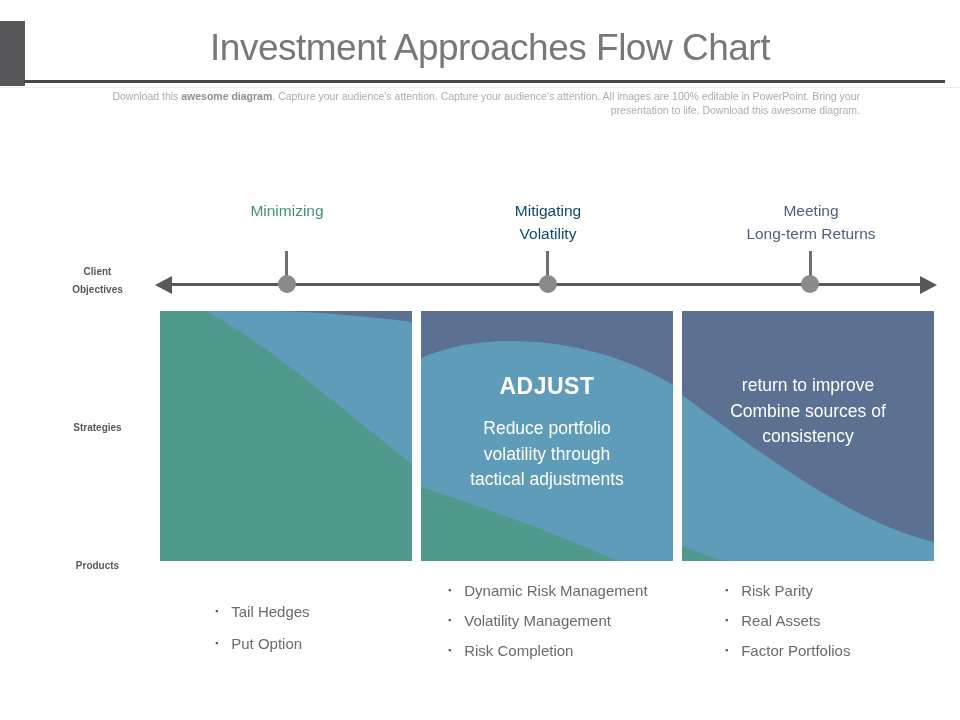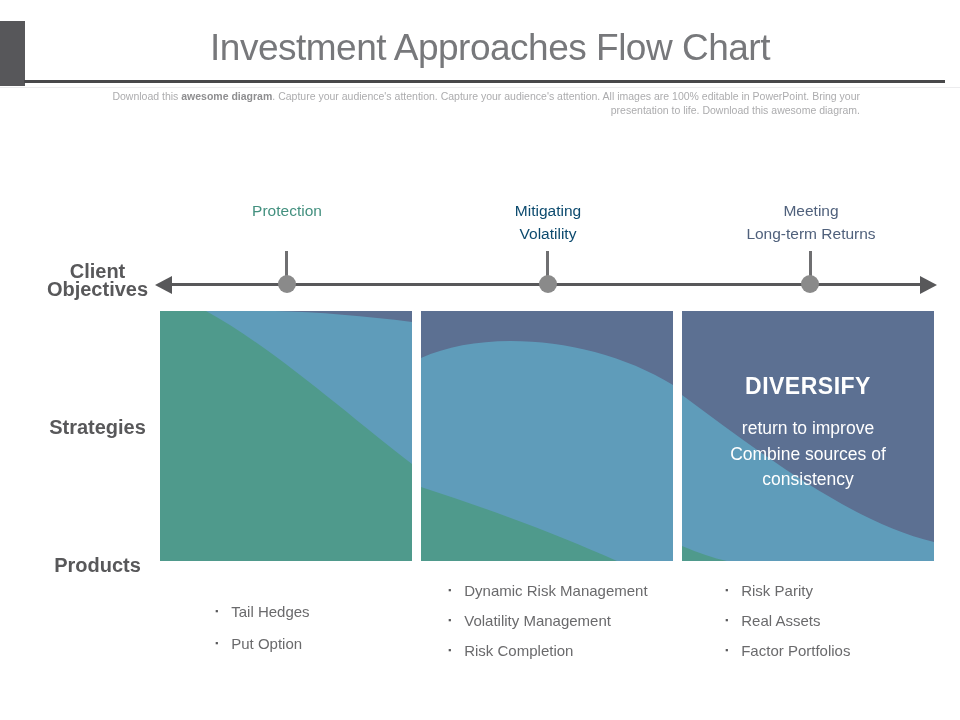--- a/index.html
+++ b/index.html
@@ -34,21 +34,21 @@
   .arrow-left{position:absolute;top:255px;left:155px;width:0;height:0;
     border-top:9px solid transparent;border-bottom:9px solid transparent;border-right:17px solid #58585A;}
   .arrow-right{position:absolute;top:255px;left:920px;width:0;height:0;
     border-top:9px solid transparent;border-bottom:9px solid transparent;border-left:17px solid #58585A;}
   .dot{position:absolute;top:254px;width:18px;height:18px;border-radius:50%;background:#8A8A8A;}
   .dot.pos-1{left:278px;}
   .dot.pos-2{left:539px;}
   .dot.pos-3{left:801px;}
   
   .row-label{position:absolute;left:45px;width:105px;text-align:center;
-    font-size:20px;line-height:17.5px;font-weight:bold;color:#58585A;}
+    font-size:10px;line-height:17.5px;font-weight:bold;color:#58585A;}
   .row-label.objectives{top:242px;}
   .row-label.strategies{top:398px;}
   .row-label.products{top:536px;}
   
   .card{position:absolute;top:290px;width:252px;height:250px;overflow:hidden;}
   .card.c1{left:160px;background:#4F9A8C;}
   .card.c2{left:421px;background:#5F9CBA;}
   .card.c3{left:682px;background:#5C7092;}
   .card svg{position:absolute;left:0;top:0;width:100%;height:100%;}
   .card-content{position:relative;z-index:2;padding-top:62px;text-align:center;color:#ffffff;}
@@ -68,21 +68,21 @@
 
 <div id="slide">
 
   <div class="corner-rect"></div>
   <div class="title">Investment Approaches Flow Chart</div>
   <div class="title-underline"></div>
   <div class="thin-line"></div>
   <div class="subtitle"><span>Download this </span><b>awesome diagram</b><span>. Capture your audience's attention. Capture your audience's attention. All images are 100% editable in PowerPoint. Bring your presentation to life. Download this awesome diagram.</span></div>
 
   <div class="obj-label pos-1">
-    <div>Protection</div>
+    <div>Minimizing</div>
   </div>
   <div class="obj-label pos-2">
     <div>Mitigating</div>
     <div>Volatility</div>
   </div>
   <div class="obj-label pos-3">
     <div>Meeting</div>
     <div>Long-term Returns</div>
   </div>
 
@@ -108,29 +108,36 @@
       <path d="M46,0 L252,0 L252,153 C193,108 114,37 46,0 Z" fill="#5F9CBA"></path>
       <path d="M115,0 L252,0 L252,11 C206,5 158,1 115,0 Z" fill="#5C7092"></path>
     </svg>
   </div>
 
   <div class="card c2">
     <svg viewBox="0 0 252 250" preserveAspectRatio="none">
       <path d="M0,0 L252,0 L252,74 C176,27 66,17 0,47 Z" fill="#5C7092"></path>
       <path d="M0,176 C68,198 136,223 196,250 L0,250 Z" fill="#4F9A8C"></path>
     </svg>
+    <div class="card-content">
+      <div class="card-title">ADJUST</div>
+      <div class="card-desc">
+        <div>Reduce portfolio</div>
+        <div>volatility through</div>
+        <div>tactical adjustments</div>
+      </div>
+    </div>
   </div>
 
   <div class="card c3">
     <svg viewBox="0 0 252 250" preserveAspectRatio="none">
       <path d="M0,84 C92,153 176,213 252,231 L252,250 L0,250 Z" fill="#5F9CBA"></path>
       <path d="M0,235 C17,242 31,247 45,250 L0,250 Z" fill="#4F9A8C"></path>
     </svg>
     <div class="card-content">
-      <div class="card-title">DIVERSIFY</div>
       <div class="card-desc">
         <div>return to improve</div>
         <div>Combine sources of</div>
         <div>consistency</div>
       </div>
     </div>
   </div>
 
   <div class="bullet-col col-1">
     <div class="bullet-item">

